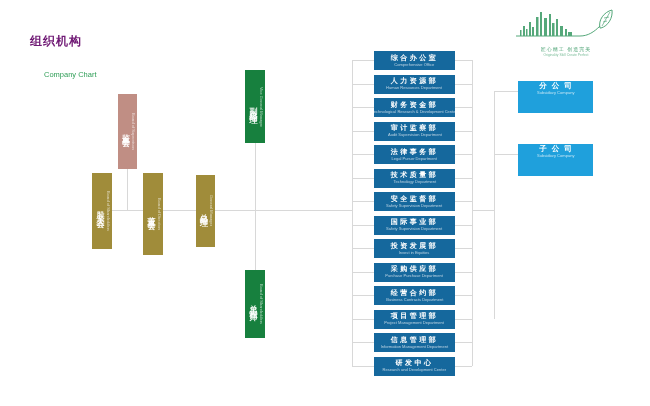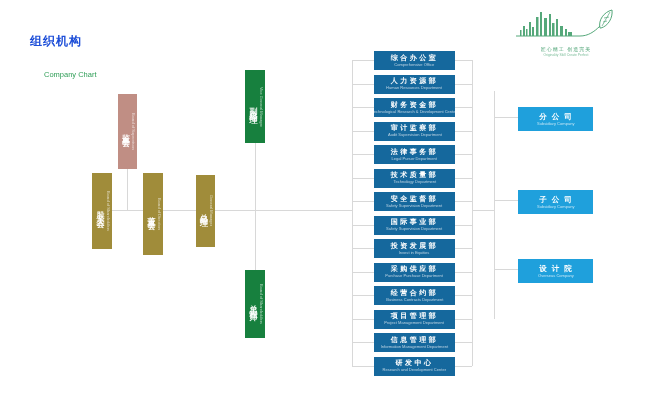--- a/index.html
+++ b/index.html
@@ -2,21 +2,21 @@
 <html><head>
 <meta charset="utf-8">
 <style>
   html,body{margin:0;padding:0;background:#ffffff;}
   .stage{
     position:relative;width:650px;height:406px;overflow:hidden;background:#ffffff;
     font-family:"Liberation Sans","DejaVu Sans",sans-serif;
   }
   
   .page-title{position:absolute;left:30px;top:33px;}
-  .page-title .cn{font-size:12px;font-weight:bold;color:#1d4ed8;letter-spacing:1px;}
+  .page-title .cn{font-size:12px;font-weight:bold;color:#701a75;letter-spacing:1px;}
   .page-title .en{font-size:7.5px;color:#2f9e57;margin:20px 0 0 14px;}
   
   .logo{position:absolute;left:511px;top:8px;width:110px;text-align:center;}
   .logo .slogan-cn{font-size:5px;color:#4ba273;letter-spacing:1px;margin-top:-2px;}
   .logo .slogan-en{font-size:4px;color:#7dbd9b;transform:scale(.85);}
   
   .line{position:absolute;background:#d8d8d8;}
   
   .gov{
     position:absolute;display:flex;flex-direction:row;justify-content:center;
@@ -36,22 +36,22 @@
   .dept{
     position:absolute;left:374px;width:81px;height:19px;background:#15689d;
     display:flex;flex-direction:column;justify-content:center;align-items:center;
   }
   .dept::before{content:"";position:absolute;left:-22px;top:9px;width:22px;height:1px;background:#d8d8d8;}
   .dept::after{content:"";position:absolute;right:-17px;top:9px;width:17px;height:1px;background:#d8d8d8;}
   .dept .cn{font-size:7px;font-weight:bold;color:#ffffff;letter-spacing:2.5px;line-height:8px;white-space:nowrap;}
   .dept .en{font-size:4.5px;color:rgba(255,255,255,.68);line-height:6px;white-space:nowrap;transform:scale(.9);}
   
   .aff{
-    position:absolute;left:518px;width:75px;height:24px;background:#1fa0dc;
-    display:flex;flex-direction:column;justify-content:center;align-items:center;margin-top:26px;
+    position:absolute;left:518px;width:75px;height:32px;background:#1fa0dc;
+    display:flex;flex-direction:column;align-items:center;
   }
   .aff::before{content:"";position:absolute;left:-24px;top:10px;width:24px;height:1px;background:#d8d8d8;}
   .aff .cn{font-size:7.5px;font-weight:bold;color:#ffffff;letter-spacing:5px;line-height:9px;white-space:nowrap;text-indent:5px;}
   .aff .en{font-size:4.5px;color:rgba(255,255,255,.72);line-height:6px;white-space:nowrap;transform:scale(.9);}
 </style>
 </head>
 <body>
 
 <div class="stage">
 
@@ -175,22 +175,18 @@
   </div>
   <div class="dept" style="top:356.5px;">
     <div class="cn">研发中心</div>
     <div class="en">Research and Development Center</div>
   </div>
 
   <div class="aff" style="top:81px;">
     <div class="cn">分公司</div>
     <div class="en">Subsidiary Company</div>
   </div>
-  <div class="aff" style="top:164px;">
+  <div class="aff" style="top:144px;">
     <div class="cn">子公司</div>
     <div class="en">Subsidiary Company</div>
-  </div>
-  <div class="aff" style="top:233px;">
-    <div class="cn">设计院</div>
-    <div class="en">Overseas Company</div>
   </div>
 
 </div>
 
 </body></html>

